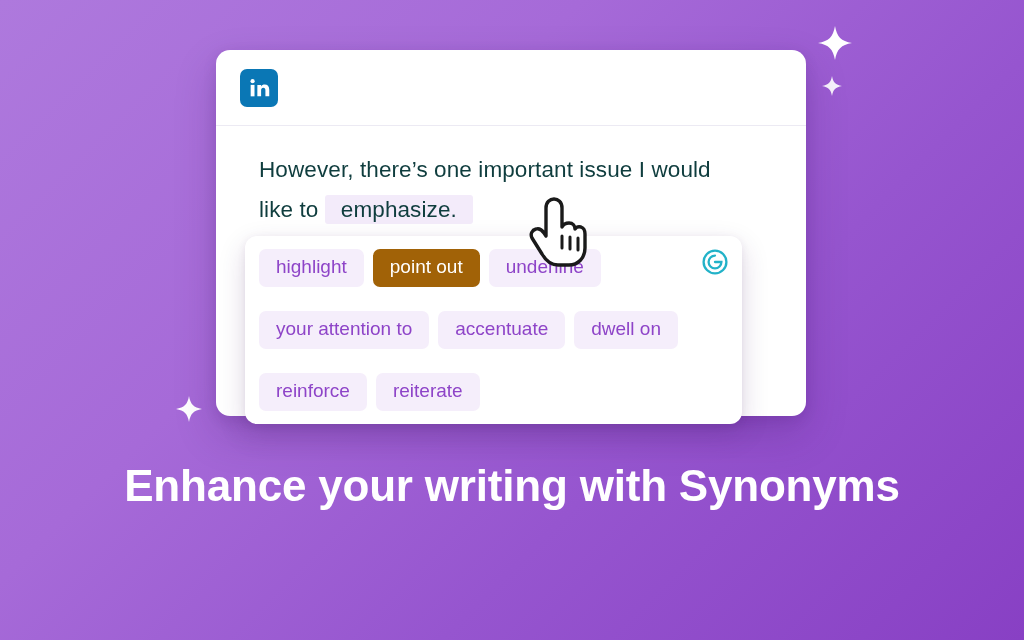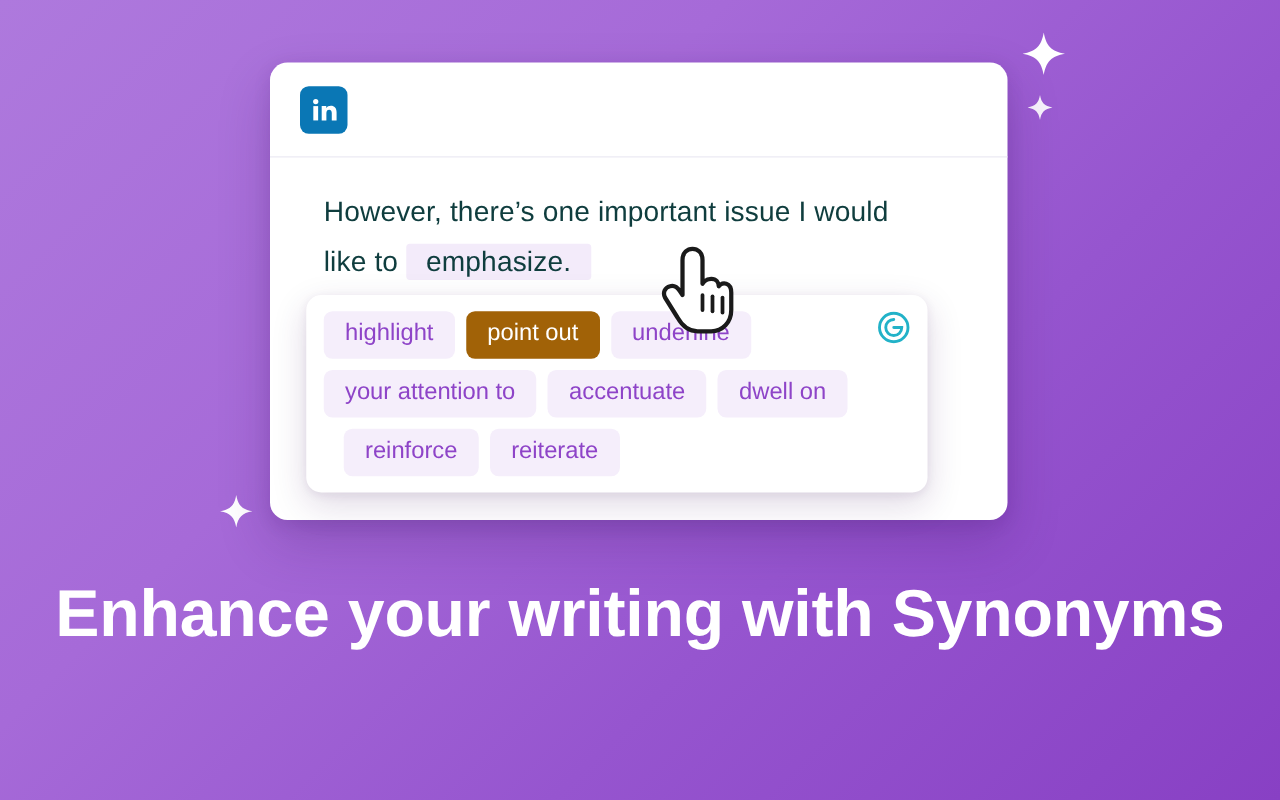--- a/index.html
+++ b/index.html
@@ -87,23 +87,23 @@
     background: #ffffff;
     border-radius: 12px;
     padding: 13px 12px 13px 14px;
     box-shadow: 0 10px 28px rgba(60, 20, 95, 0.16),
                 0 2px 8px rgba(60, 20, 95, 0.08);
   }
 
   .chip-row {
     display: flex;
     gap: 9px;
-    margin-bottom: 9px;
-  }
-  .chip-row:last-of-type { margin-bottom: 0; margin-left: 16px; }
+    margin-bottom: 24px;
+  }
+  .chip-row:last-of-type { margin-bottom: 0; }
 
   .chip {
     background: #f5eefb;
     color: #8e44c8;
     font-size: 19px;
     font-weight: 400;
     padding: 7px 17px 9px 17px;
     border-radius: 7px;
     white-space: nowrap;
     cursor: pointer;
@@ -141,21 +141,21 @@
   .caption {
     position: absolute;
     left: 0;
     right: 0;
     top: 460px;
     text-align: center;
     color: #ffffff;
   }
 
   .caption-title {
-    font-size: 53px;
+    font-size: 44px;
     font-weight: bold;
     letter-spacing: -0.2px;
     line-height: 1.2;
   }
 
   .caption-subtitle {
     margin-top: 22px;
     font-size: 19.5px;
     font-weight: 400;
     letter-spacing: 0.05px;

